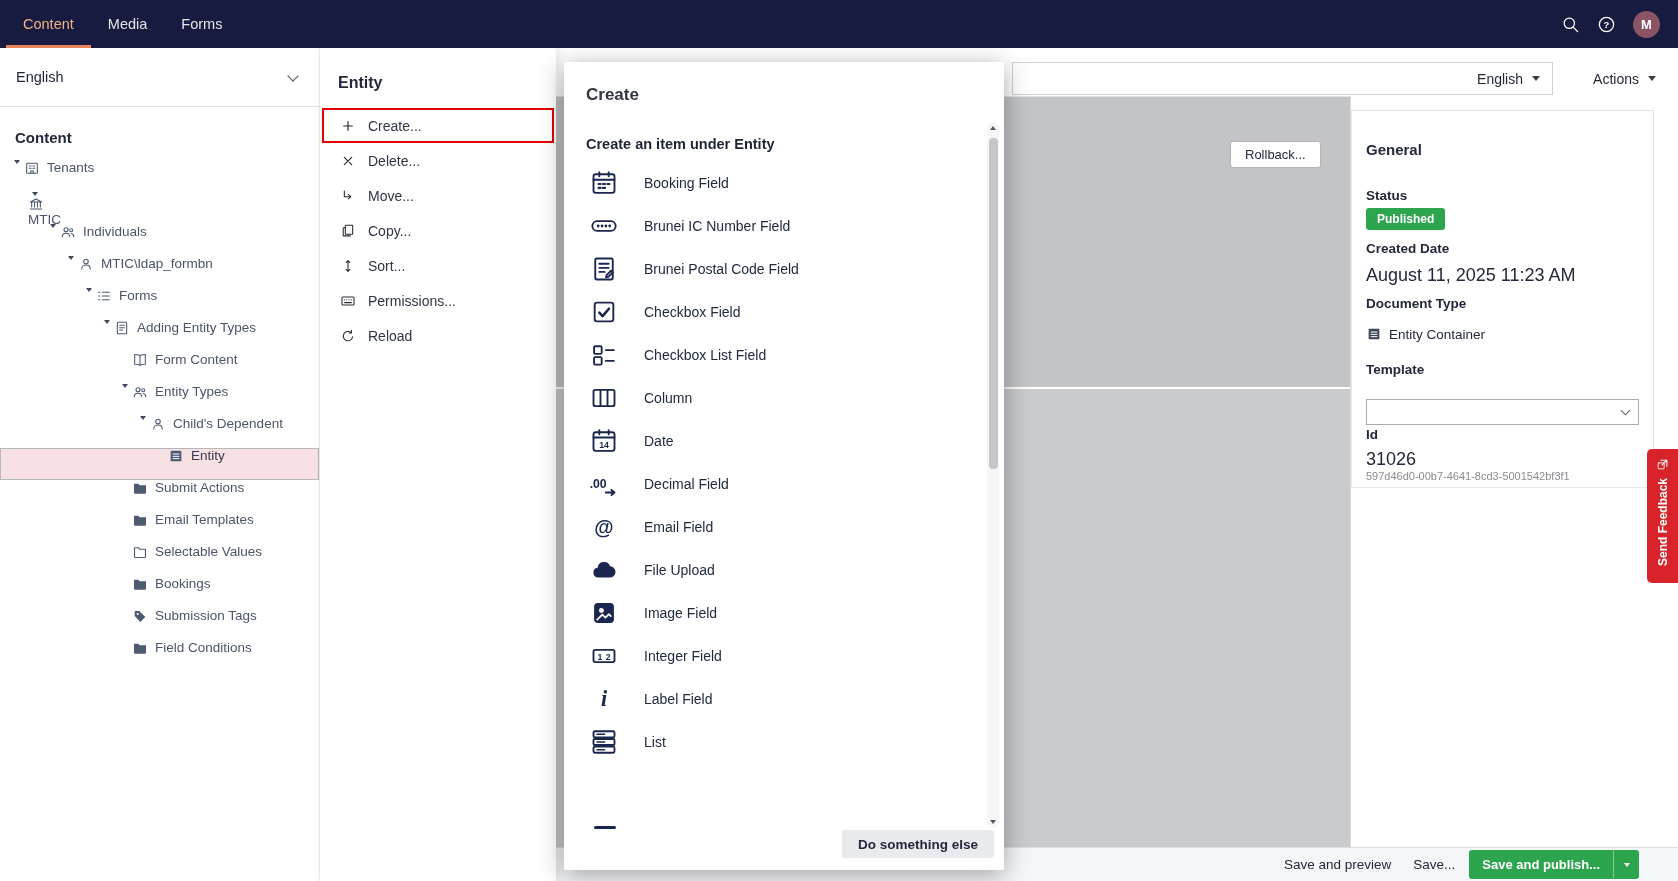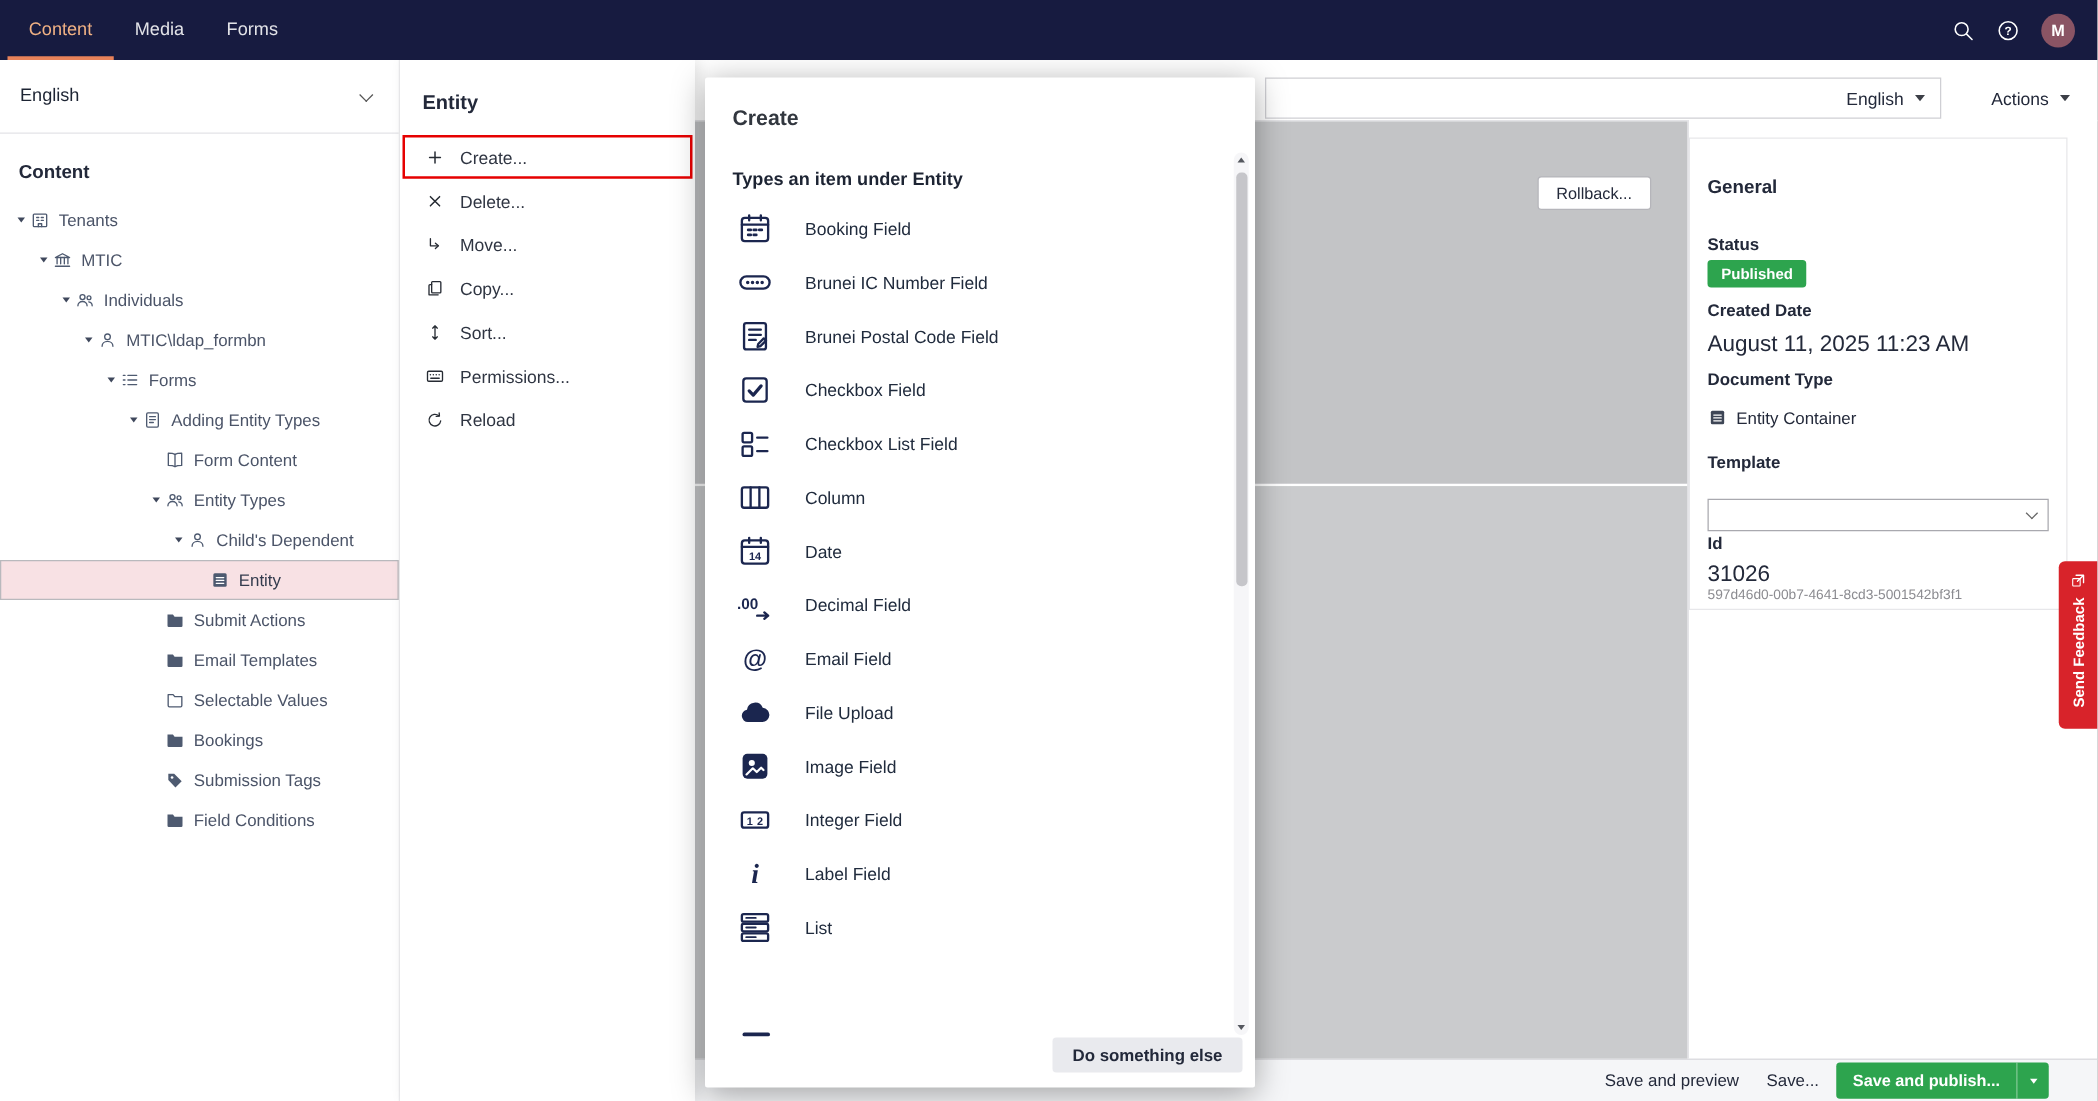--- a/index.html
+++ b/index.html
@@ -20,21 +20,21 @@
 
   
   .sidebar{position:absolute;left:0;top:48px;width:320px;bottom:0;background:#fff;z-index:20;
            border-right:1px solid #ececee;box-sizing:border-box}
   .lang-row{height:58px;border-bottom:1px solid #e4e4e7;display:flex;align-items:center;
             justify-content:space-between;padding:0 22px 0 16px;font-size:14.5px;cursor:pointer}
   .chev{width:7px;height:7px;border-right:1.7px solid #555;border-bottom:1.7px solid #555;
         transform:rotate(45deg);display:inline-block;margin-top:-3px}
   .side-heading{margin:22px 0 0 15px;font-size:15px;font-weight:bold;color:#23293a}
   .tree{margin-top:14px}
-  .tree-row{height:32px;display:flex;align-items:center;font-size:13.5px;color:#4b5468;cursor:pointer;
+  .tree-row{height:32px;display:flex;font-size:13.5px;color:#4b5468;cursor:pointer;
             box-sizing:border-box;white-space:nowrap}
   .tree-row.selected{background:var(--selected-row-bg,#f8e1e4);outline:1px solid #b9b9bd;outline-offset:-1px;color:#343c4e}
   .tree-caret{width:14px;display:flex;justify-content:center;flex:none}
   .tree-caret .tri{border-left-width:3.5px;border-right-width:3.5px;border-top-width:4.5px;border-top-color:#3f485c}
   .tree-ic{width:16px;height:16px;flex:none;display:flex;color:#4e5a70;margin-right:7px}
 
   
   .ctx{position:absolute;left:320px;top:48px;width:236px;bottom:0;background:#fff;z-index:30;
        box-shadow:3px 0 10px rgba(0,0,0,.10)}
   .ctx-title{padding:26px 18px 10px;font-size:16px;font-weight:bold;color:#23293a}
@@ -168,21 +168,21 @@
         </span>
         <span class="tree-ic">
           <svg xmlns="http://www.w3.org/2000/svg" viewBox="0 0 24 24" width="100%" height="100%" fill="none" stroke="currentColor" stroke-width="1.6" stroke-linecap="round" stroke-linejoin="round">
             <rect x="4" y="5" width="16" height="15" rx="1"></rect>
             <path d="M8 9h2.5M13.5 9h2.5M8 12.5h2.5M13.5 12.5h2.5M10 20v-3.5h4V20"></path>
           </svg>
         </span>
         <span class="tree-label">Tenants</span>
       </div>
 
-      <div class="tree-row" style="padding-left: 28px;">
+      <div class="tree-row" style="padding-left: 28px; flex-direction: column;">
         <span class="tree-caret">
           <span class="tri"></span>
         </span>
         <span class="tree-ic">
           <svg xmlns="http://www.w3.org/2000/svg" viewBox="0 0 24 24" width="100%" height="100%" fill="none" stroke="currentColor" stroke-width="1.6" stroke-linecap="round" stroke-linejoin="round">
             <path d="M3.5 9L12 4.5 20.5 9h-17z"></path>
             <path d="M5.5 9v7.5M9.8 9v7.5M14.2 9v7.5M18.5 9v7.5M3.5 19.5h17"></path>
           </svg>
         </span>
         <span class="tree-label">MTIC</span>
@@ -495,21 +495,21 @@
   <div class="publish-btn">
     <span class="pub-label">Save and publish...</span>
     <span class="pub-caret">
         <span class="tri white tiny"></span>
       </span>
   </div>
 </div>
 
 <div class="dialog">
   <div class="dlg-title">Create</div>
-  <div class="dlg-sub">Types an item under Entity</div>
+  <div class="dlg-sub">Create an item under Entity</div>
   <div class="dlg-list">
 
       <div class="dlg-row">
         <span class="dlg-ic">
           <svg xmlns="http://www.w3.org/2000/svg" viewBox="0 0 24 24" width="100%" height="100%" fill="none" stroke="currentColor" stroke-width="1.6" stroke-linecap="round" stroke-linejoin="round">
             <rect x="3" y="4.5" width="18" height="16" rx="2"></rect>
             <path d="M3 9.2h18M8 2.8v3.4M16 2.8v3.4"></path>
             <path d="M7.3 12.8h1.8M11.1 12.8h1.8M14.9 12.8h1.8M7.3 16.2h1.8M11.1 16.2h1.8" stroke-width="1.8"></path>
           </svg>
         </span>

